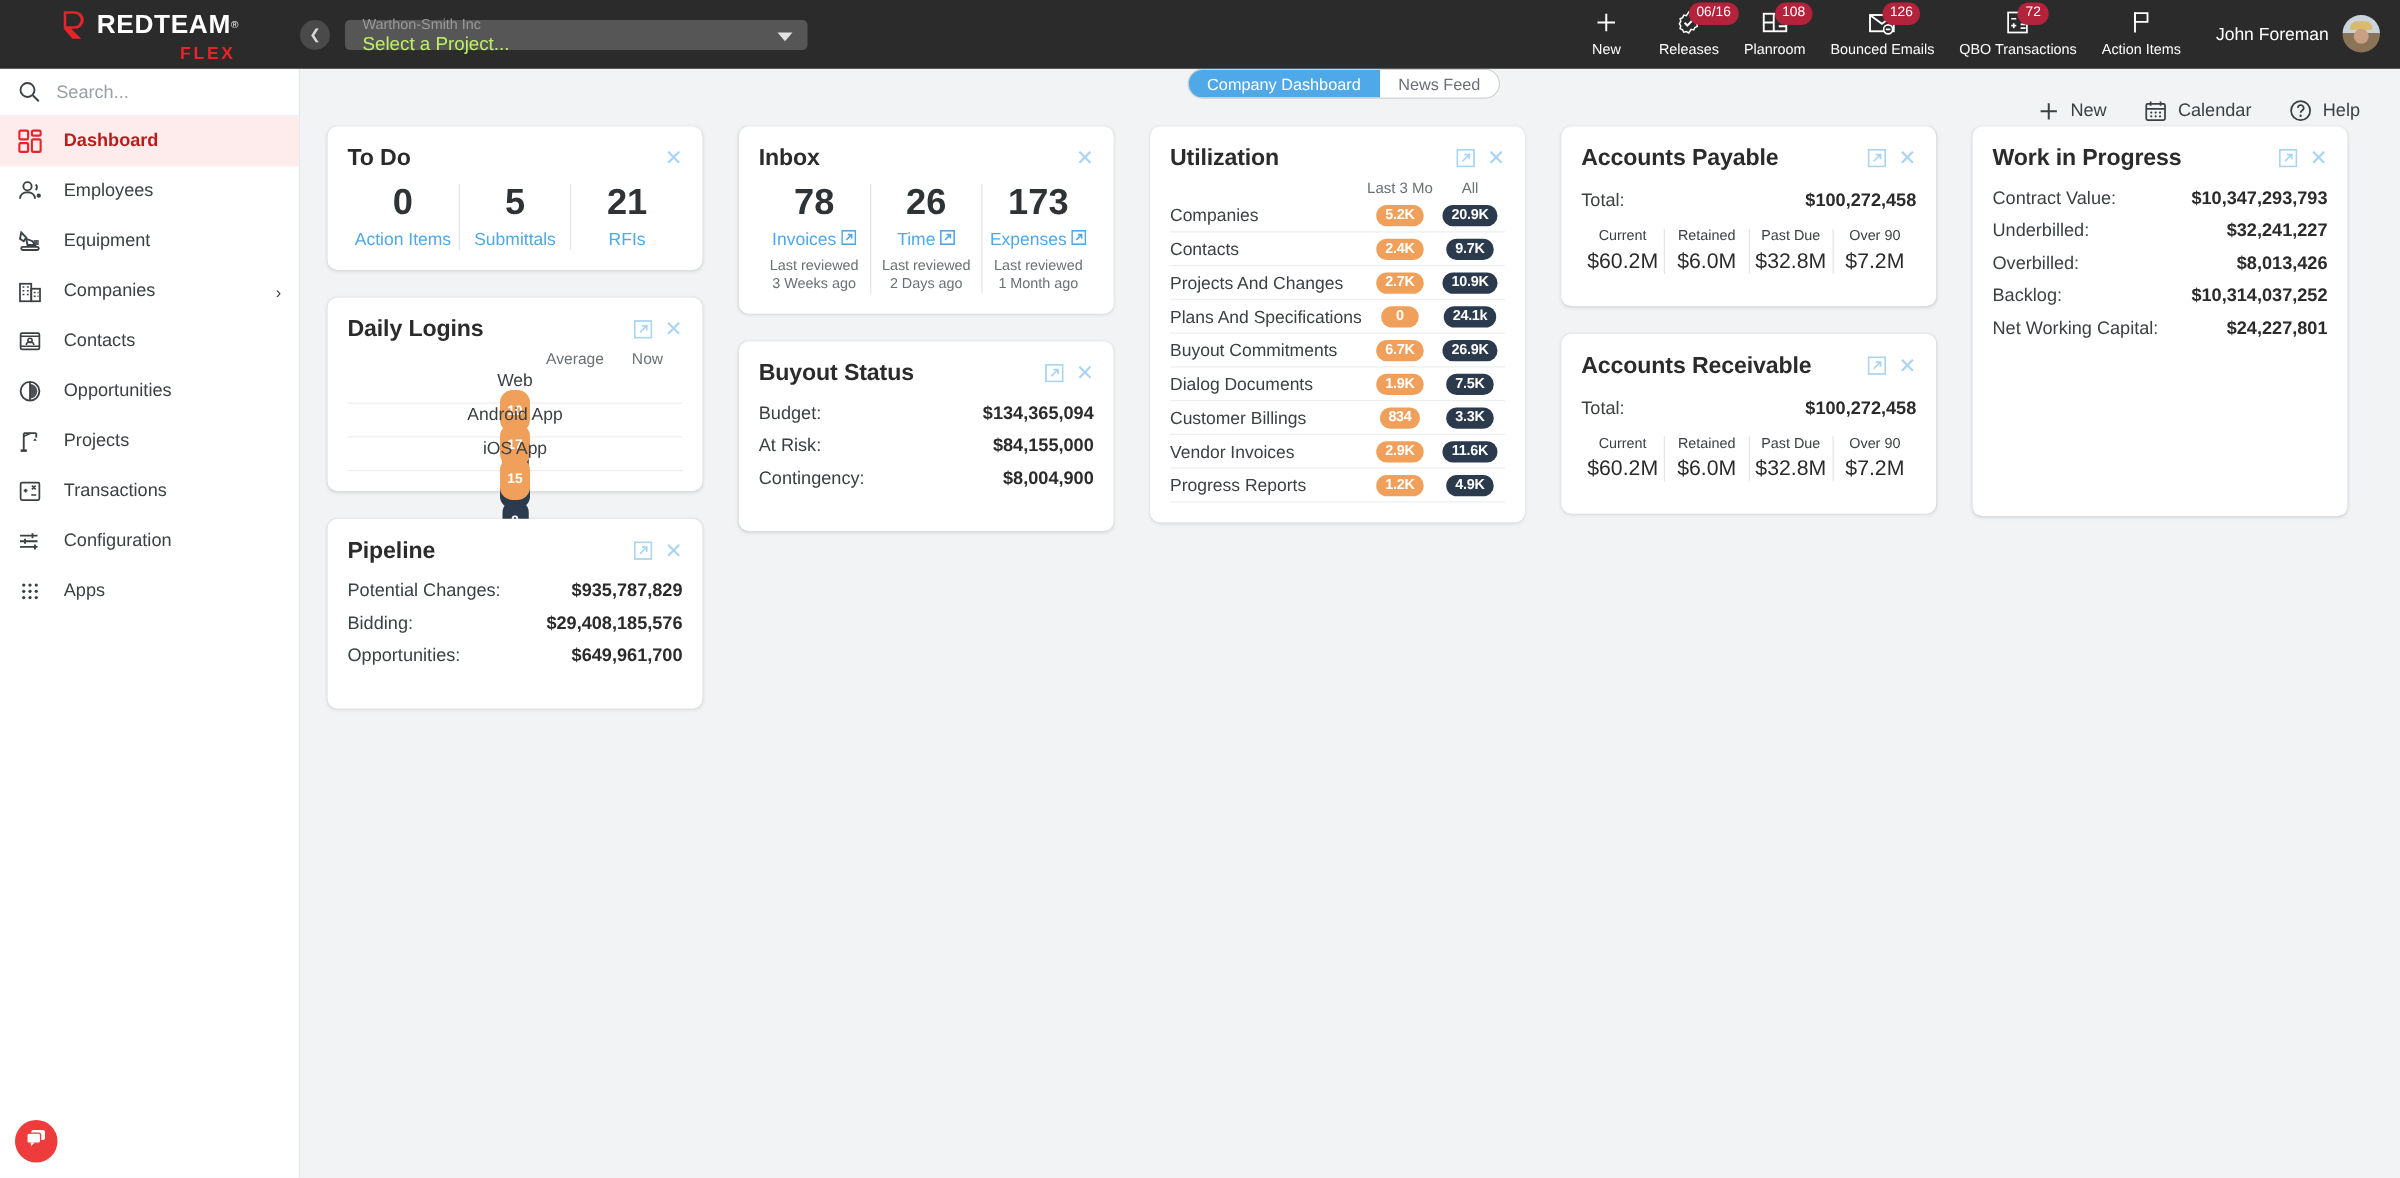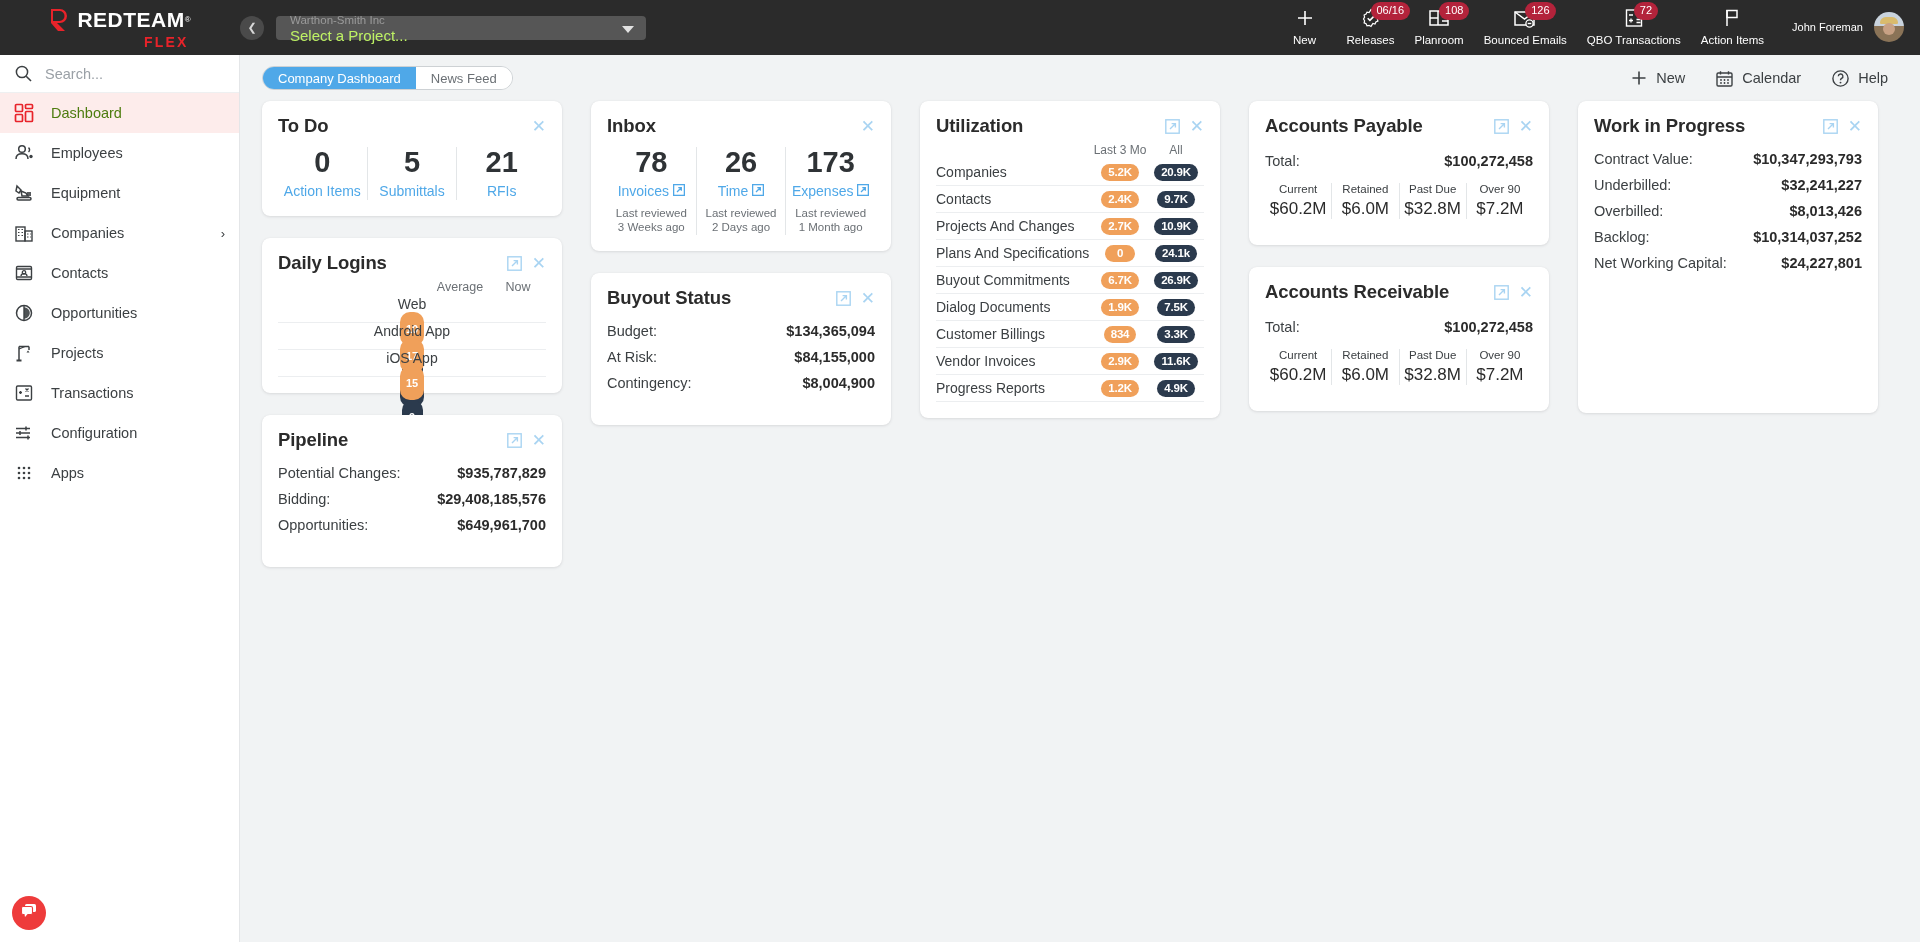--- a/index.html
+++ b/index.html
@@ -81,21 +81,21 @@
   .nav-badge {
     position: absolute; top: -5px; left: 50%;
     background: #b3233b; color: #fff;
     font-size: 11px; line-height: 1; font-weight: normal;
     padding: 3px 6px 4px; border-radius: 10px; white-space: nowrap;
   }
   .user-block {
     display: flex; align-items: center; height: 40px;
     margin: 0 16px 0 18px; cursor: pointer;
   }
-  .user-name { color: #ffffff; font-size: 11px; margin-right: 11px; }
+  .user-name { color: #ffffff; font-size: 14px; margin-right: 11px; }
   .avatar {
     width: 30px; height: 30px; border-radius: 50%;
     background: linear-gradient(#c9d3dd 0 48%, #8a7357 48% 100%);
     overflow: hidden; position: relative;
   }
   .avatar::before {
     content: ""; position: absolute; left: 6px; top: 5px;
     width: 18px; height: 7px; border-radius: 9px 9px 2px 2px;
     background: #d9bb6d;
   }
@@ -132,41 +132,42 @@
     padding: 0 14px; cursor: pointer; position: relative;
   }
   .side-item.active { background: #fdeceb; }
   .side-item .si-icon {
     width: 26px; margin-right: 11px;
     display: flex; align-items: center; justify-content: flex-start;
     color: #3c4043;
   }
   .side-item.active .si-icon { color: #e8232a; }
   .si-label { font-size: 14.5px; color: #3c4043; }
-  .side-item.active .si-label { color: #4d7c0f; }
+  .side-item.active .si-label { color: #b91c1c; font-weight: bold; }
   .si-chev { margin-left: auto; color: #3c4043; font-size: 13px; }
 
   .chat-bubble {
     position: absolute; left: 12px; bottom: 12px;
     width: 34px; height: 34px; border-radius: 50%;
     background: #ee3b3b;
     display: flex; align-items: center; justify-content: center;
     cursor: pointer; z-index: 50;
   }
 
   
   .content {
     position: absolute; top: 55px; left: 240px;
     width: 1672px; height: 887px;
     background: #f1f3f4;
     overflow: hidden;
   }
   .content-header {
     height: 46px; display: flex; align-items: center;
     padding: 0 24px 0 22px;
+    flex-direction: column;
   }
   .tab-group {
     display: flex; align-items: stretch;
     border: 1px solid #cdd1d4; border-radius: 16px;
     overflow: hidden; height: 24px;
   }
   .tab {
     display: flex; align-items: center; justify-content: center;
     padding: 0 15px; font-size: 13px; cursor: pointer;
     color: #6b7075; background: #ffffff;

